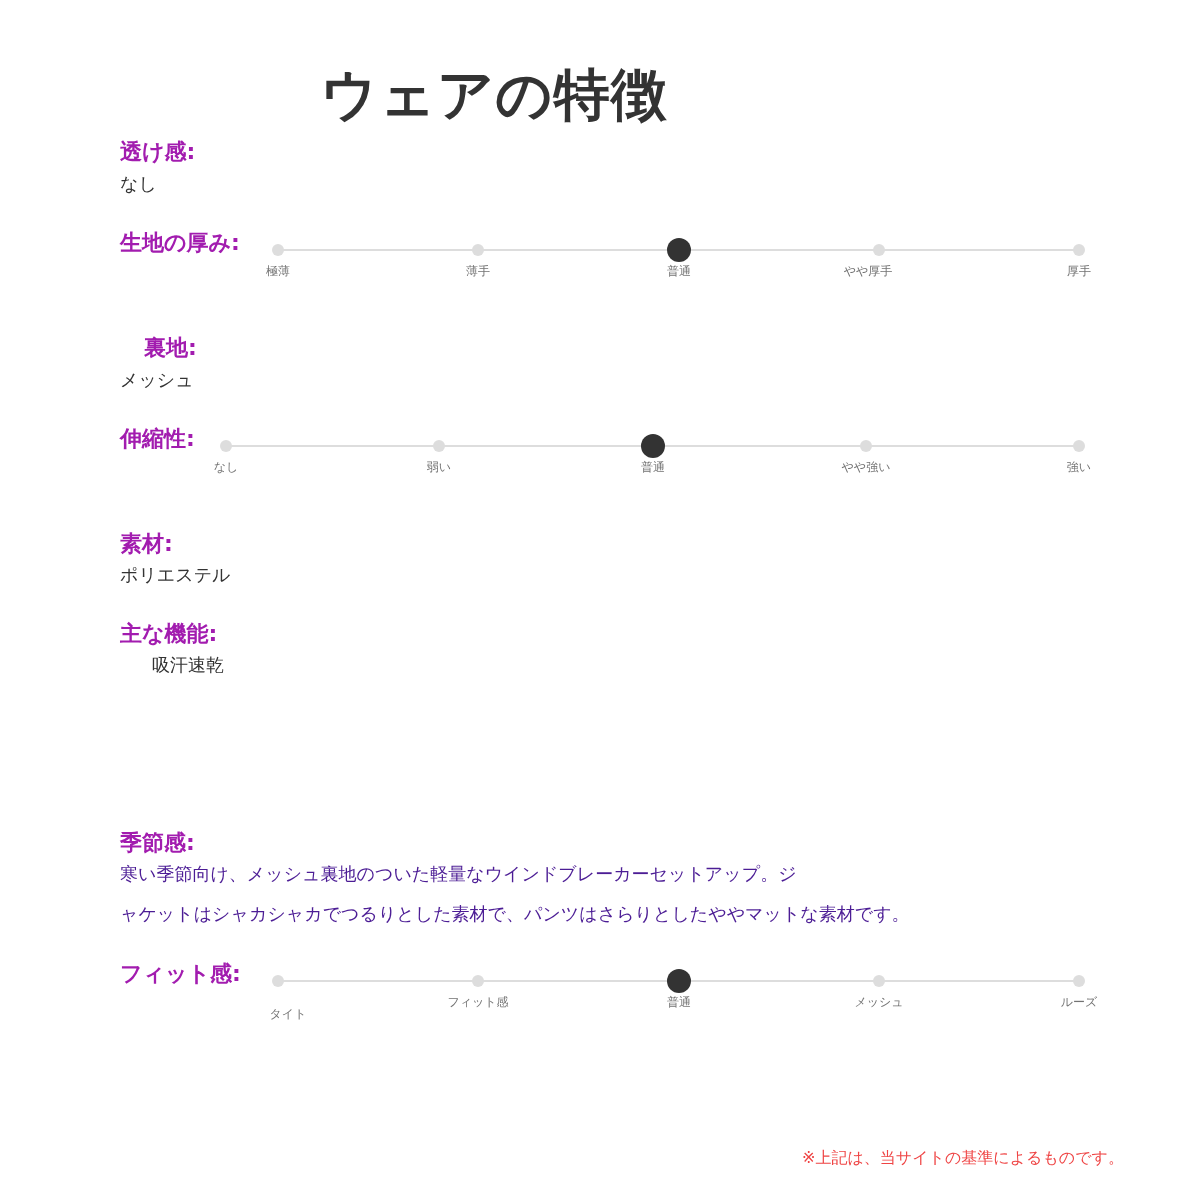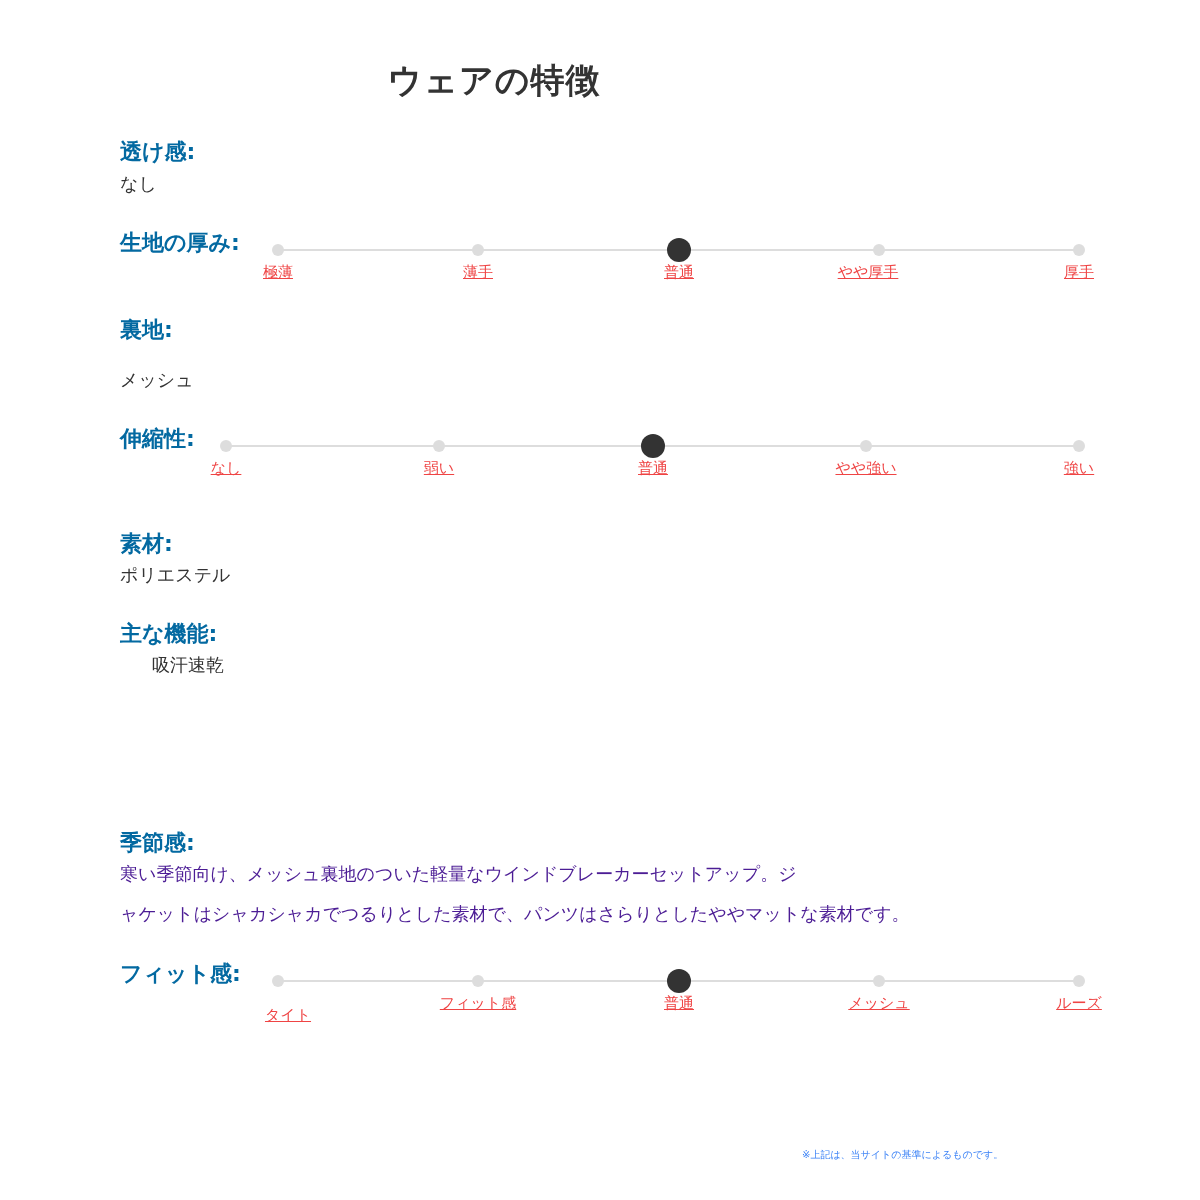--- a/index.html
+++ b/index.html
@@ -1,28 +1,28 @@
 <!DOCTYPE html>
 <html><head>
 <meta charset="utf-8">
 <style>
   html, body { margin:0; padding:0; background:#ffffff; }
   body { width:1200px; height:1200px; position:relative; overflow:hidden;
          font-family:"DejaVu Sans","Liberation Sans",sans-serif; color:#333333; }
   .title { position:absolute; left:0; top:58px; width:988px; text-align:center;
-           font-size:34px; font-weight:bold; color:#333333; letter-spacing:1px; }
-  .label { position:absolute; left:120px; font-size:22px; font-weight:bold; color:#0369a1; white-space:nowrap; }
+           font-size:56px; font-weight:bold; color:#333333; letter-spacing:1px; }
+  .label { position:absolute; left:120px; font-size:22px; font-weight:bold; color:#a21caf; white-space:nowrap; }
   .value { position:absolute; left:120px; font-size:18px; color:#333333; white-space:nowrap; }
   .desc  { position:absolute; left:120px; font-size:18px; color:#4c1d95; white-space:nowrap; }
   .slider { position:absolute; left:0; width:1200px; height:40px; }
   .track { position:absolute; height:2px; background:#dddddd; top:-1px; }
   .dot { position:absolute; width:12px; height:12px; border-radius:50%; background:#dddddd; top:-6px; margin-left:-6px; }
   .dot.sel { width:24px; height:24px; top:-12px; margin-left:-12px; background:#333333; }
-  .tick-label { position:absolute; top:13px; font-size:15px; color:#ef4444; transform:translateX(-50%); white-space:nowrap;text-decoration:underline; }
-  .note { position:absolute; left:802px; top:1148px; font-size:10px; color:#3b82f6; white-space:nowrap; }
+  .tick-label { position:absolute; top:13px; font-size:12px; color:#737373; transform:translateX(-50%); white-space:nowrap; }
+  .note { position:absolute; left:802px; top:1148px; font-size:16px; color:#ef4444; white-space:nowrap; }
 </style>
 </head>
 <body>
 
 <div class="title">ウェアの特徴</div>
 
 <div class="label" style="top:137px;">透け感:</div>
 <div class="value" style="top:172px;">なし</div>
 
 <div class="label" style="top:228px;">生地の厚み:</div>
@@ -33,21 +33,21 @@
   <div class="dot sel" style="left:679px;"></div>
   <div class="dot" style="left:879px;"></div>
   <div class="dot" style="left:1079px;"></div>
   <span class="tick-label" style="left:278px;">極薄</span>
   <span class="tick-label" style="left:478px;">薄手</span>
   <span class="tick-label" style="left:679px;">普通</span>
   <span class="tick-label" style="left:868px;">やや厚手</span>
   <span class="tick-label" style="left:1079px;">厚手</span>
 </div>
 
-<div class="label" style="top:315px;">裏地:</div>
+<div class="label" style="top:333px;margin-left:24px;">裏地:</div>
 <div class="value" style="top:368px;">メッシュ</div>
 
 <div class="label" style="top:424px;">伸縮性:</div>
 <div class="slider" style="top:446px;">
   <div class="track" style="left:226px; width:853px;"></div>
   <div class="dot" style="left:226px;"></div>
   <div class="dot" style="left:439px;"></div>
   <div class="dot sel" style="left:653px;"></div>
   <div class="dot" style="left:866px;"></div>
   <div class="dot" style="left:1079px;"></div>

